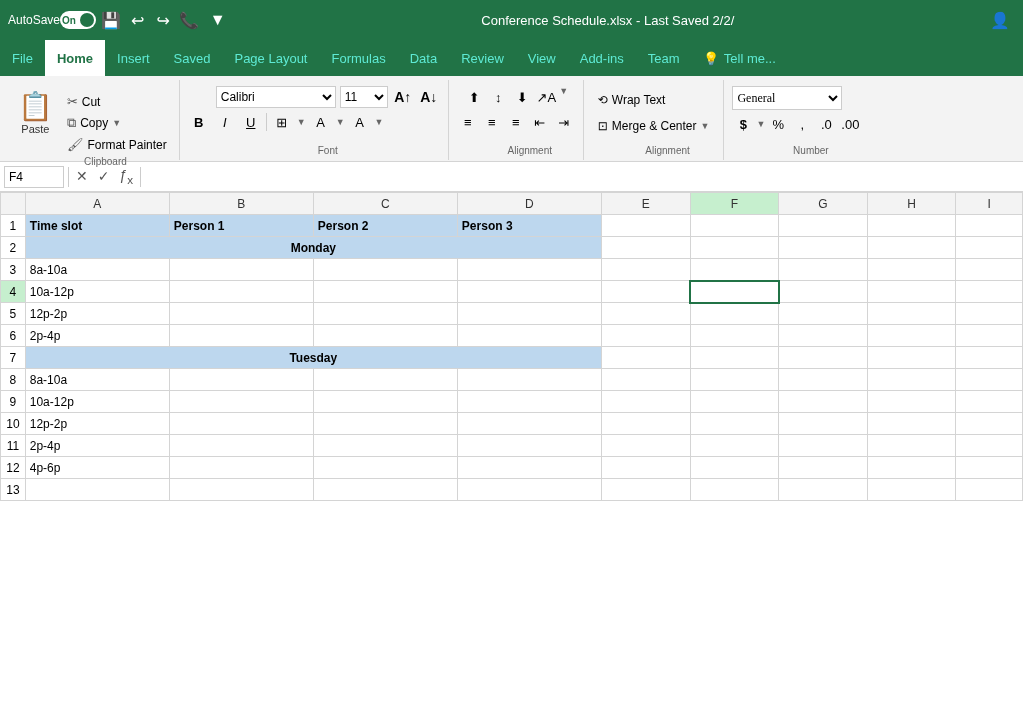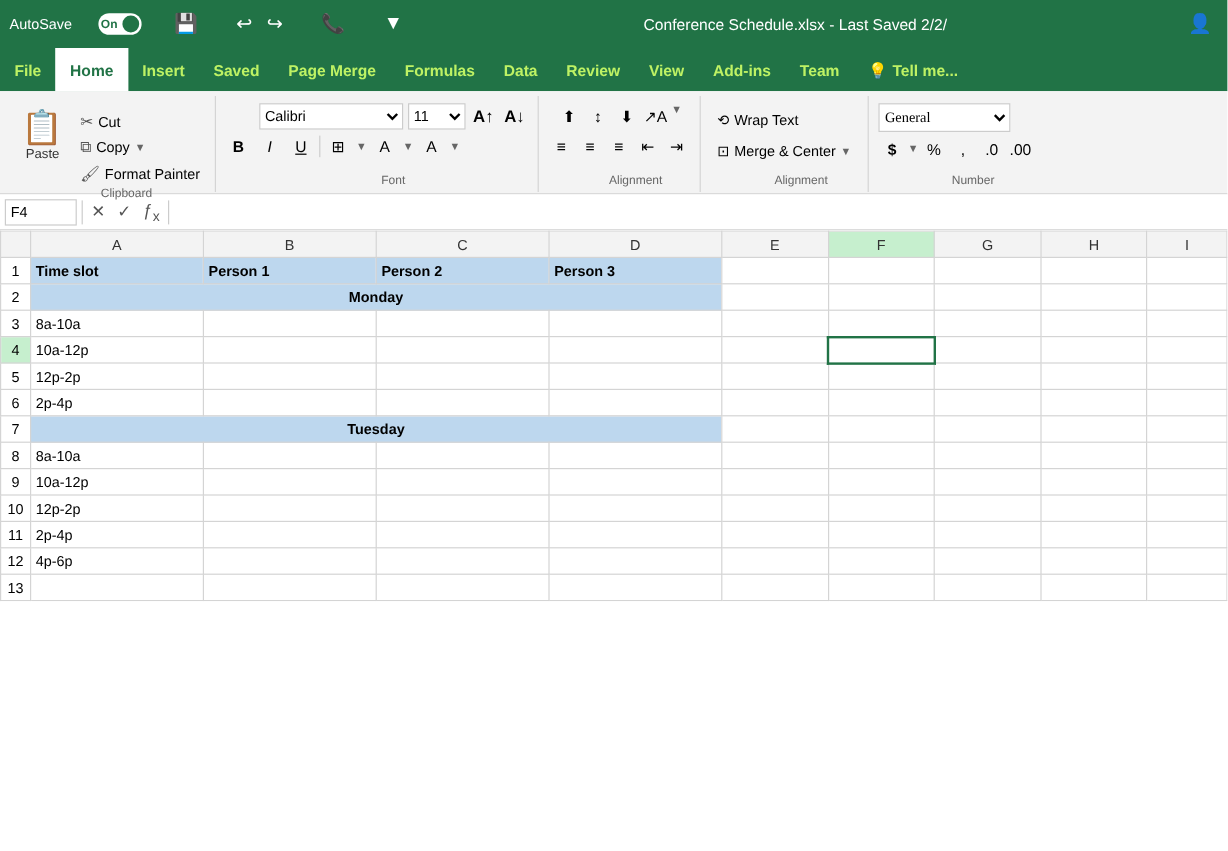--- a/index.html
+++ b/index.html
@@ -8,21 +8,21 @@
     
     .title-bar {
       background: #217346;
       color: white;
       height: 40px;
       display: flex;
       align-items: center;
       padding: 0 8px;
       justify-content: space-between;
     }
-    .title-bar-left { display: flex; align-items: center; gap: 22px; }
+    .title-bar-left { display: flex; align-items: center; gap: 0; }
     .title-bar-center { font-size: 13px; font-weight: 500; }
     .title-bar-right { display: flex; align-items: center; gap: 4px; }
     .autosave-label { font-size: 12px; color: white; }
     .autosave-toggle {
       background: white;
       border-radius: 10px;
       width: 36px;
       height: 18px;
       display: flex;
       align-items: center;
@@ -41,27 +41,26 @@
     .undo-redo { display: flex; gap: 2px; }
 
     
     .menu-bar {
       background: #217346;
       height: 36px;
       display: flex;
       align-items: stretch;
     }
     .menu-item {
-      color: #bef264;
+      color: #5eead4;
       padding: 0 12px;
       display: flex;
       align-items: center;
       cursor: pointer;
       font-size: 13px;
-      font-weight: bold;
     }
     .menu-item.active {
       background: white;
       color: #217346;
       font-weight: 600;
     }
 
     
     .ribbon {
       background: #f3f3f3;
@@ -287,21 +286,21 @@
   <div class="title-bar-right">
     <span class="title-icon">👤</span>
   </div>
 </div>
 
 <div class="menu-bar">
   <div class="menu-item">File</div>
   <div class="menu-item active">Home</div>
   <div class="menu-item">Insert</div>
   <div class="menu-item">Saved</div>
-  <div class="menu-item">Page Merge</div>
+  <div class="menu-item">Page Layout</div>
   <div class="menu-item">Formulas</div>
   <div class="menu-item">Data</div>
   <div class="menu-item">Review</div>
   <div class="menu-item">View</div>
   <div class="menu-item">Add-ins</div>
   <div class="menu-item">Team</div>
   <div class="menu-item" style="display:flex;align-items:center;gap:4px;">
     <span>💡</span>
     <span>Tell me...</span>
   </div>

